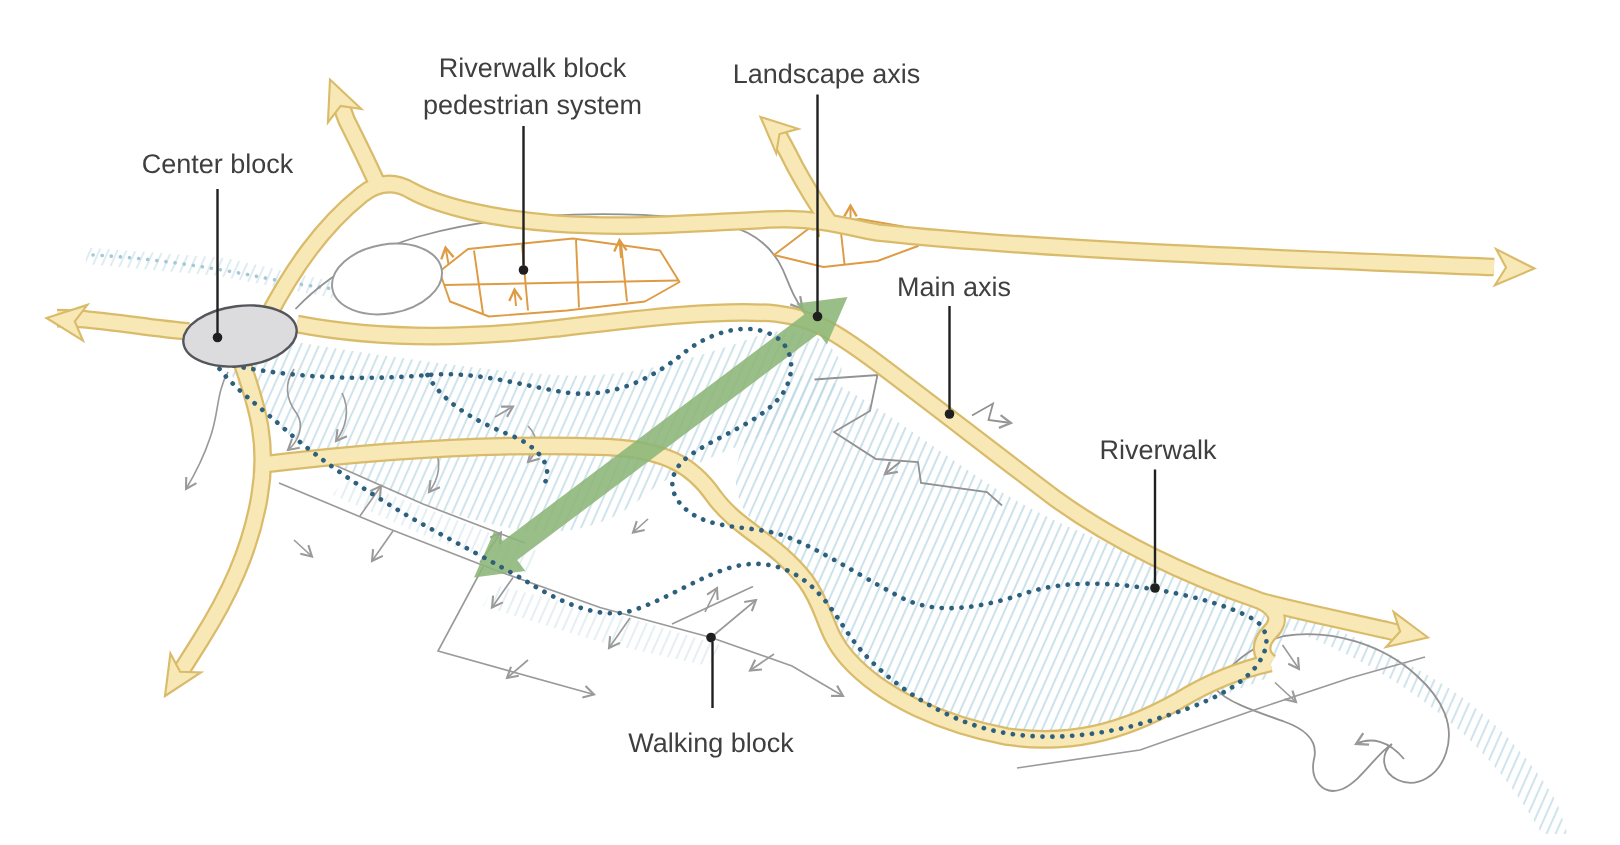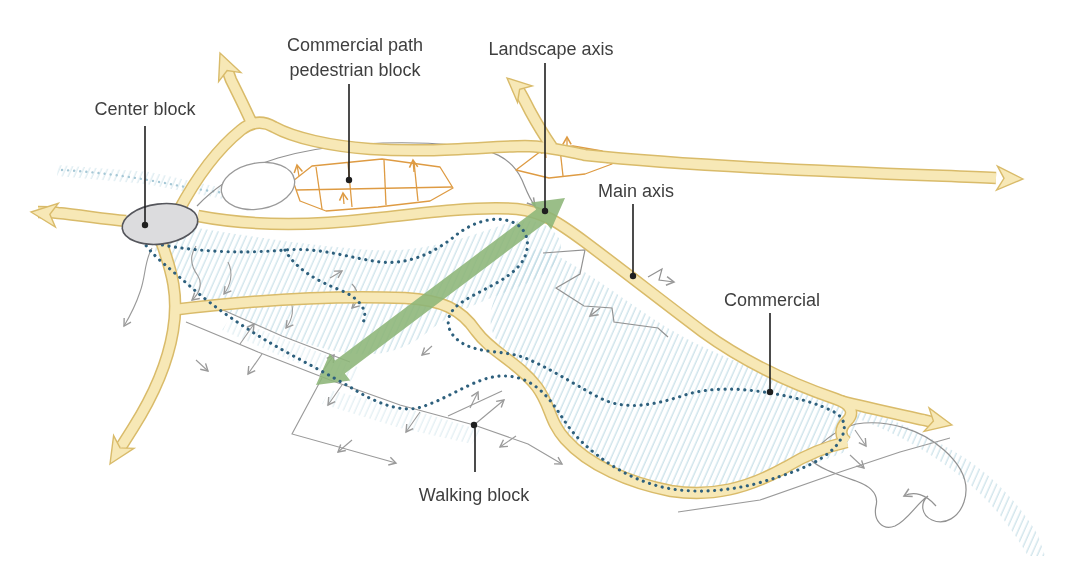--- a/index.html
+++ b/index.html
@@ -178,20 +178,20 @@
     <circle class="dotm" cx="633" cy="276" r="3.2"></circle>
     <line class="leader" x1="770" y1="313" x2="770" y2="389"></line>
     <circle class="dotm" cx="770" cy="392" r="3.2"></circle>
     <line class="leader" x1="475" y1="472" x2="475" y2="428"></line>
     <circle class="dotm" cx="474" cy="425" r="3.2"></circle>
   </g>
 </svg>
 
   <div class="lbl" style="left:145px;top:97px">Center block</div>
   <div class="lbl" style="left:355px;top:33px">
-    <div>Commercial path</div>
-    <div>pedestrian block</div>
+    <div>Riverwalk block</div>
+    <div>pedestrian system</div>
   </div>
   <div class="lbl" style="left:551px;top:37px">Landscape axis</div>
   <div class="lbl" style="left:636px;top:179px">Main axis</div>
-  <div class="lbl" style="left:772px;top:288px">Commercial</div>
+  <div class="lbl" style="left:772px;top:288px">Riverwalk</div>
   <div class="lbl" style="left:474px;top:483px">Walking block</div>
 </div>
 
 </body></html>

